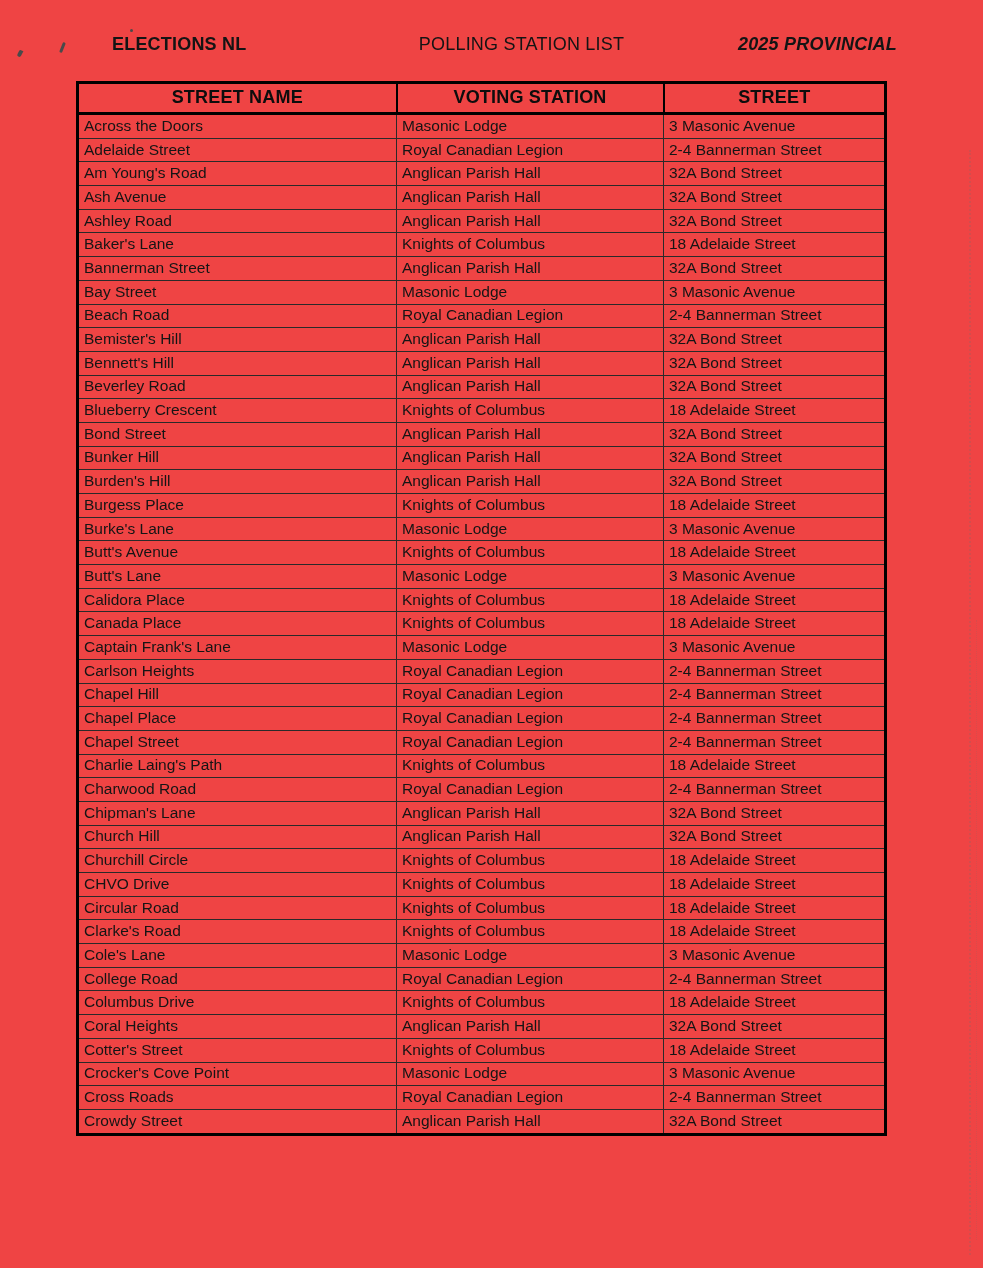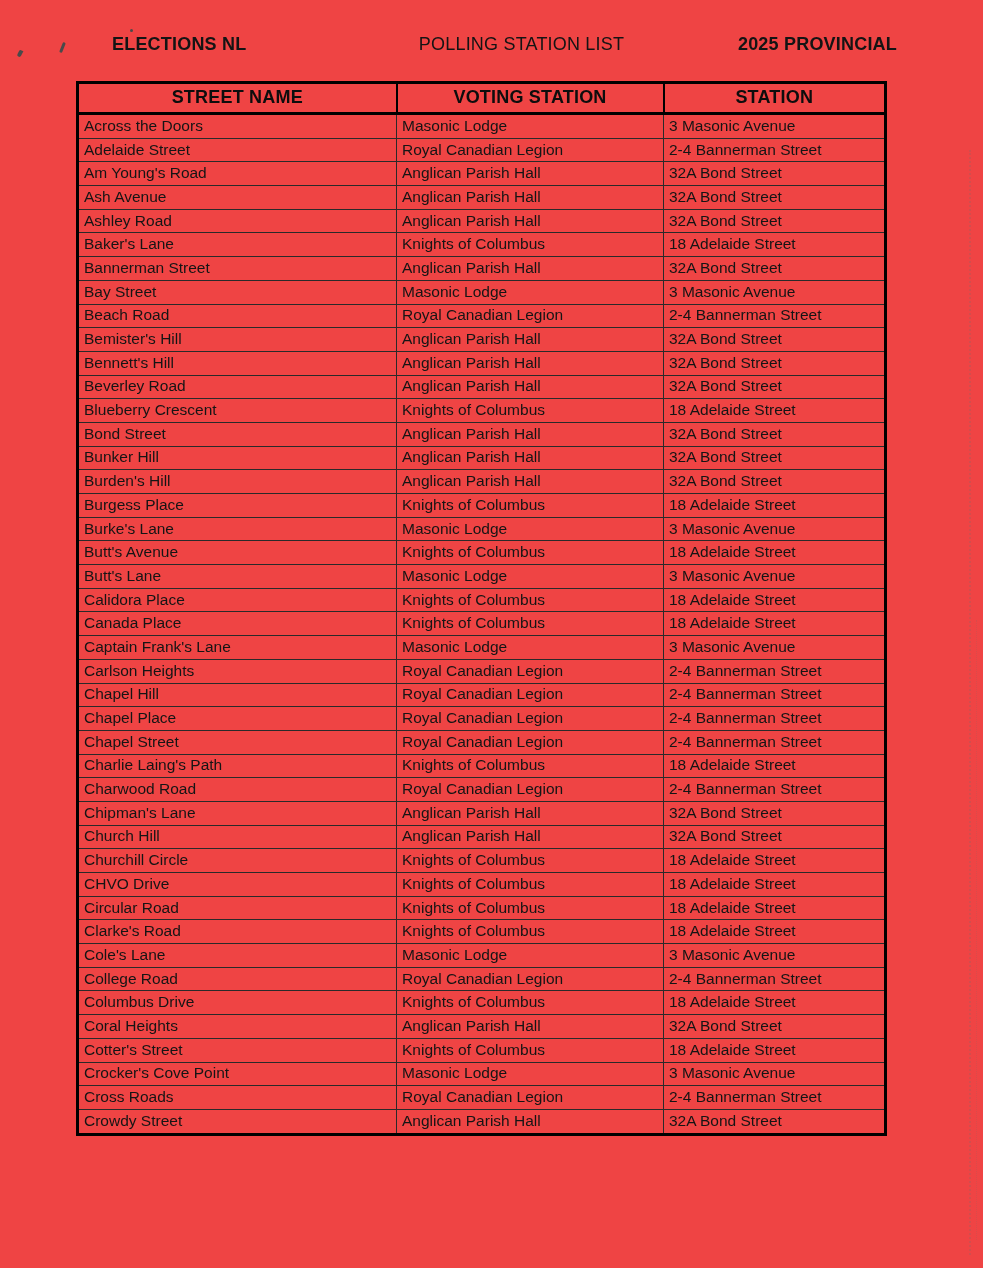--- a/index.html
+++ b/index.html
@@ -19,21 +19,21 @@
   .hdr-org {
     position: absolute; left: 112px; top: 2px;
     font-size: 18px; font-weight: bold; letter-spacing: 0.2px;
   }
   .hdr-title {
     position: absolute; left: 0; top: 2px; width: 963px; text-align: center;
     font-size: 18px; font-weight: normal; letter-spacing: 0.2px; margin-left: 40px;
   }
   .hdr-edition {
     position: absolute; right: 86px; top: 2px;
-    font-size: 18px; font-weight: bold; letter-spacing: 0.2px;
+    font-size: 18px; font-weight: bold; letter-spacing: 0.2px; font-style: italic;
   }
 
   
   .speck { position: absolute; background: #4a4a4a; }
   .speck-a { left: 18px; top: 50px; width: 4px; height: 7px; transform: rotate(28deg); border-radius: 2px 0 2px 2px; }
   .speck-b { left: 61px; top: 42px; width: 3px; height: 11px; transform: rotate(22deg); border-radius: 2px; }
   .speck-c { left: 130px; top: 29px; width: 3px; height: 3px; border-radius: 50%; }
 
   
   .scan-noise {
@@ -95,21 +95,21 @@
   <table class="station-table">
     <colgroup>
         <col class="c1">
         <col class="c2">
         <col class="c3">
       </colgroup>
     <thead>
       <tr>
         <th>STREET NAME</th>
         <th>VOTING STATION</th>
-        <th>STATION</th>
+        <th>STREET</th>
       </tr>
     </thead>
     <tbody>
         <tr>
           <td>Across the Doors</td>
           <td>Masonic Lodge</td>
           <td>3 Masonic Avenue</td>
         </tr>
         <tr>
           <td>Adelaide Street</td>

